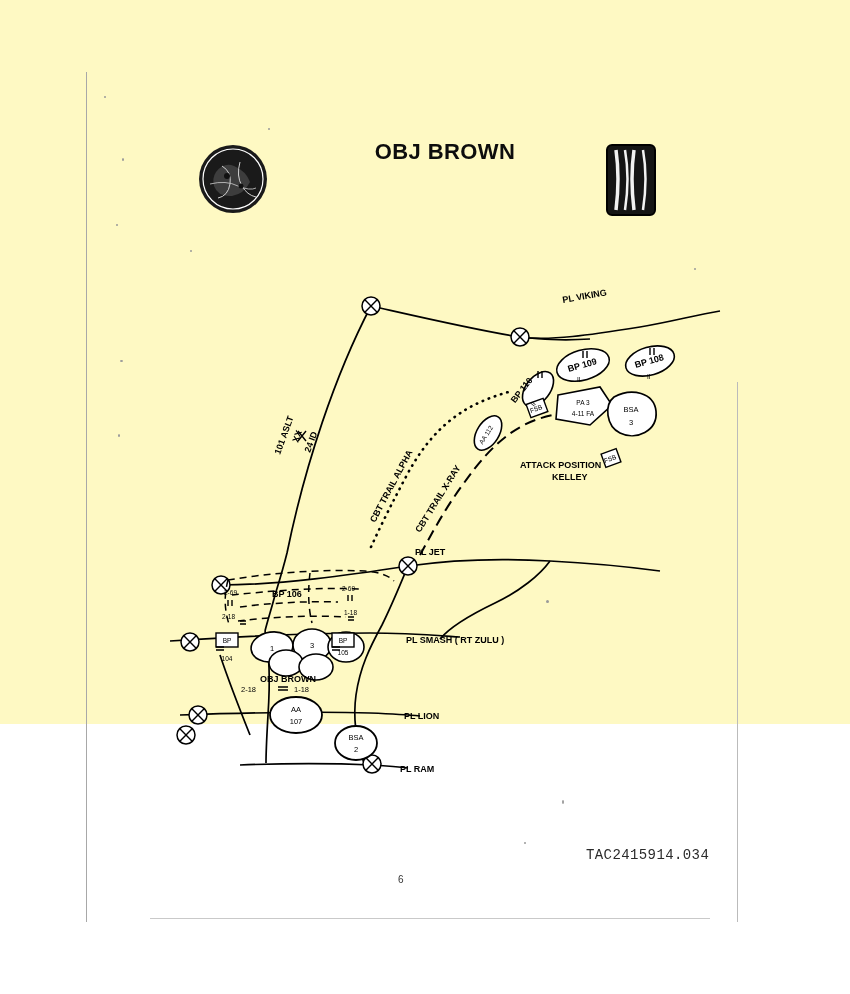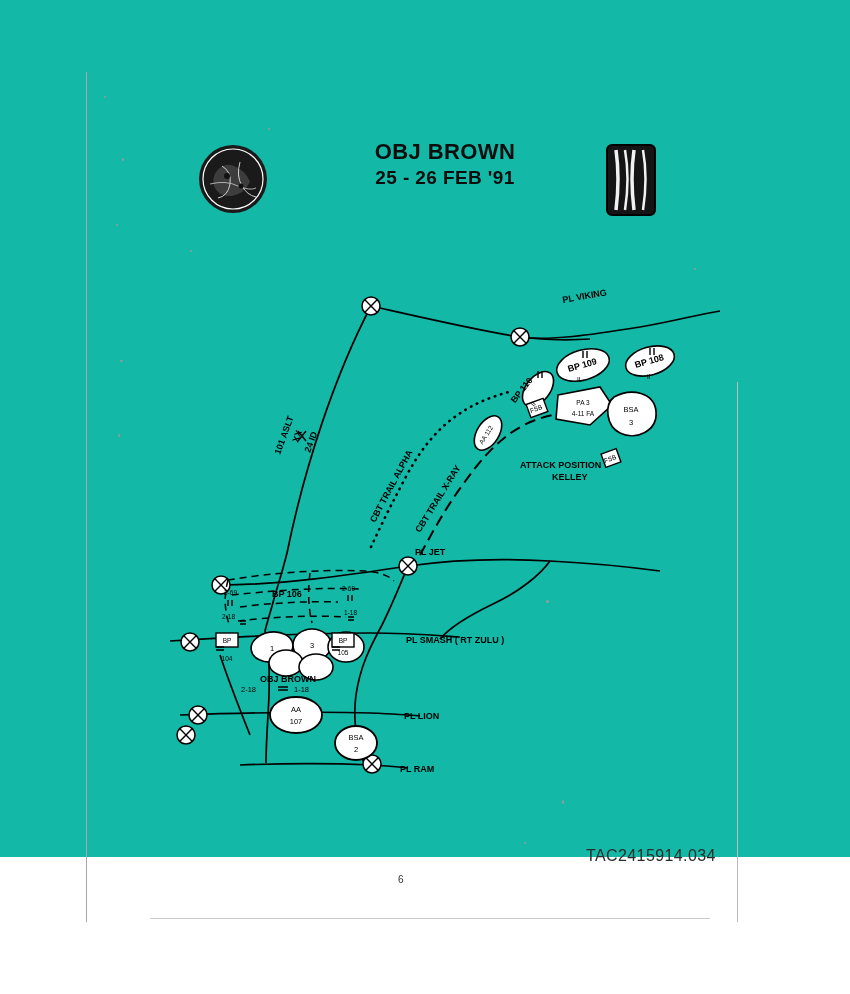--- a/index.html
+++ b/index.html
@@ -12,22 +12,22 @@
     height: 994px;
     position: relative;
     font-family: "Liberation Sans", sans-serif;
     color: #111;
     overflow: hidden;
   }
   #page {
     position: absolute;
     left: 0; top: 0;
     width: 850px;
-    height: 857px;
-    background: #14b8a6;
+    height: 724px;
+    background: #fef9c3;
   }
   
   .scan-edge-left {
     position: absolute;
     left: 86px; top: 72px;
     width: 1px; height: 850px;
     background: #a8a8a8;
   }
   .scan-edge-right {
     position: absolute;
@@ -95,24 +95,24 @@
   }
   .mlabel.b { font-weight: bold; }
   .mlabel.sm { font-size: 7.5px; }
   .mlabel.xs { font-size: 6.5px; }
 
   
   #doc-code {
     position: absolute;
     left: 586px;
     top: 847px;
-    font-size: 16px;
+    font-size: 14px;
     letter-spacing: 0.4px;
     color: #2b2b2b;
-    font-family: Liberation Sans, sans-serif;
+    font-family: Liberation Mono, monospace;
   }
   #page-number {
     position: absolute;
     left: 398px;
     top: 874px;
     font-size: 10px;
     color: #333;
   }
 </style>
 </head>
@@ -151,21 +151,20 @@
     <rect x="4" y="3" width="48" height="70" rx="5" fill="#151515"></rect>
     <path d="M13 8 q4 28 0 60" stroke="#f2f2f2" stroke-width="3.5" fill="none"></path>
     <path d="M22 8 q5 28 0 60" stroke="#f2f2f2" stroke-width="2.5" fill="none"></path>
     <path d="M31 8 q-4 28 0 60" stroke="#f2f2f2" stroke-width="3.5" fill="none"></path>
     <path d="M40 8 q5 28 0 60" stroke="#f2f2f2" stroke-width="2.5" fill="none"></path>
     <rect x="4" y="3" width="48" height="70" rx="5" fill="none" stroke="#000" stroke-width="2"></rect>
   </svg>
 
   <div id="title-block">
     <div class="tline">OBJ BROWN</div>
-    <div class="tline small">25 - 26 FEB '91</div>
   </div>
 
   <div id="map-area">
     <svg id="map-svg" width="640" height="560" viewBox="0 0 640 560">
 
       <g fill="none" stroke="#000" stroke-width="1.7">
 
         <path d="M251 51 C 300 62, 360 76, 400 82 C 430 86, 470 80, 520 72 C 555 66, 575 60, 600 56"></path>
 
         <path d="M400 82 C 420 84, 440 86, 470 84"></path>

